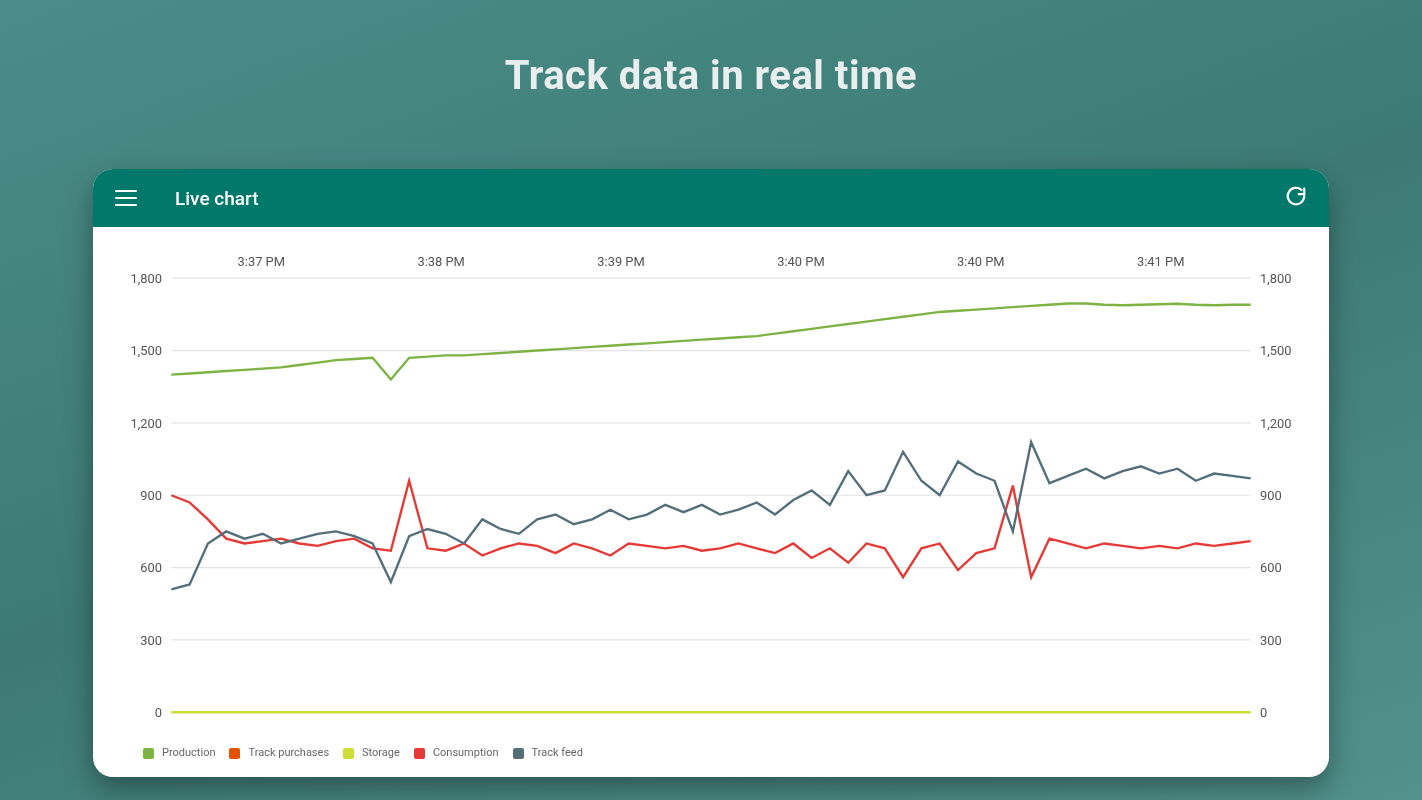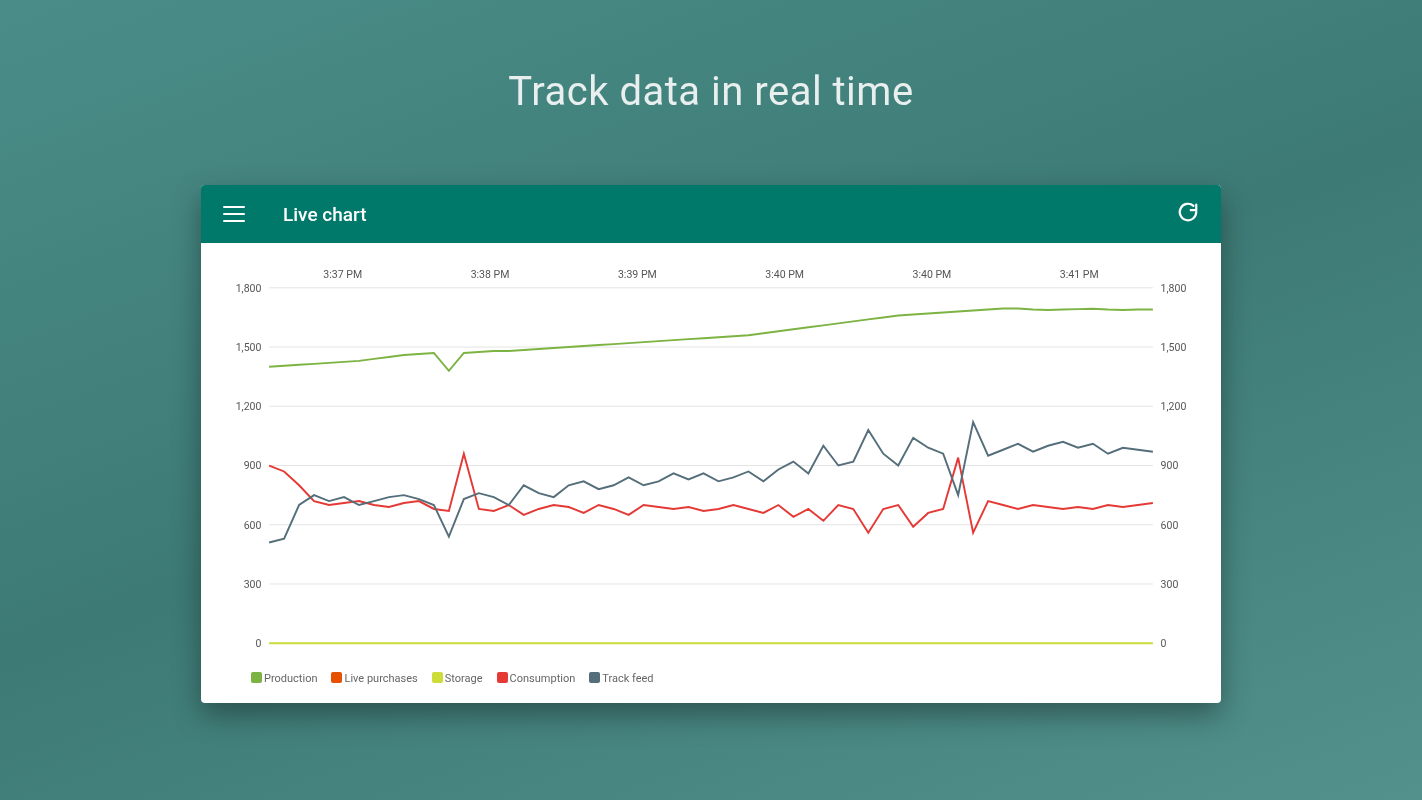--- a/index.html
+++ b/index.html
@@ -7,29 +7,29 @@
   width: 1422px;
   height: 800px;
   background: linear-gradient(160deg, #4a8d88 0%, #3d7a75 50%, #52918c 100%);
   font-family: -apple-system, "Segoe UI", Roboto, Arial, sans-serif;
   overflow: hidden;
 }
 .headline {
   text-align: center;
   color: #e8efee;
   font-size: 40px;
-  font-weight: 400;
-  padding-top: 68px;
+  font-weight: 700;
+  padding-top: 52px;
   letter-spacing: 0.5px;
 }
 .card {
-  width: 1020px;
+  width: 1236px;
   margin: 70px auto 0;
   background: #fff;
-  border-radius: 4px;
+  border-radius: 20px;
   box-shadow: 0 12px 28px rgba(0,0,0,0.35);
   overflow: hidden;
 }
 .appbar {
   background: #00796b;
   height: 58px;
   display: flex;
   align-items: center;
   padding: 0 22px;
   color: #fff;
@@ -37,21 +37,21 @@
 .hamburger { width: 22px; height: 16px; display:flex; flex-direction:column; justify-content:space-between; cursor:pointer; }
 .hamburger span { display:block; height:2px; background:#fff; border-radius:1px; }
 .appbar-title { margin-left: 38px; font-size: 19px; font-weight: 500; }
 .appbar-spacer { flex:1; }
 .refresh { cursor:pointer; }
 .chart-wrap { padding: 16px 22px 18px 22px; position: relative; }
 svg.chart { width: 100%; display:block; }
 .tick-text { font-size: 11px; fill: #555; }
 .grid-line { stroke: #e3e3e3; stroke-width: 1; }
 .legend { display:flex; gap:14px; margin-top:10px; padding-left: 28px; }
-.legend-item { display:flex; align-items:flex-start; gap:2px; font-size:11px; color:#666; }
+.legend-item { display:flex; align-items:flex-end; gap:8px; font-size:11px; color:#666; }
 .legend-sw { width:11px; height:11px; border-radius:2px; }
 </style>
 </head>
 <body>
 
 <div class="headline">Track data in real time</div>
 
 <div class="card">
   <div class="appbar">
     <div class="hamburger">
@@ -103,21 +103,21 @@
         <path d="M48 215 L63.59322033898305 221.16666666666666 L79.1864406779661 235.55555555555557 L94.77966101694915 252 L110.37288135593221 256.11111111111114 L125.96610169491525 254.05555555555557 L141.5593220338983 252 L157.15254237288136 256.11111111111114 L172.74576271186442 258.1666666666667 L188.33898305084747 254.05555555555557 L203.9322033898305 252 L219.52542372881356 260.22222222222223 L235.11864406779662 262.27777777777777 L250.71186440677965 202.66666666666666 L266.3050847457627 260.22222222222223 L281.89830508474574 262.27777777777777 L297.49152542372883 256.11111111111114 L313.08474576271186 266.38888888888886 L328.67796610169495 260.22222222222223 L344.2711864406779 256.11111111111114 L359.864406779661 258.1666666666667 L375.45762711864404 264.3333333333333 L391.0508474576271 256.11111111111114 L406.64406779661016 260.22222222222223 L422.23728813559325 266.38888888888886 L437.8305084745763 256.11111111111114 L453.4237288135593 258.1666666666667 L469.0169491525424 260.22222222222223 L484.6101694915254 258.1666666666667 L500.2033898305085 262.27777777777777 L515.7966101694915 260.22222222222223 L531.3898305084747 256.11111111111114 L546.9830508474577 260.22222222222223 L562.5762711864406 264.3333333333333 L578.1694915254237 256.11111111111114 L593.7627118644068 268.44444444444446 L609.3559322033899 260.22222222222223 L624.9491525423729 272.55555555555554 L640.5423728813558 256.11111111111114 L656.135593220339 260.22222222222223 L671.728813559322 284.8888888888889 L687.3220338983051 260.22222222222223 L702.9152542372881 256.11111111111114 L718.5084745762712 278.72222222222223 L734.1016949152543 264.3333333333333 L749.6949152542372 260.22222222222223 L765.2881355932203 206.77777777777777 L780.8813559322034 284.8888888888889 L796.4745762711865 252 L812.0677966101695 256.11111111111114 L827.6610169491526 260.22222222222223 L843.2542372881356 256.11111111111114 L858.8474576271186 258.1666666666667 L874.4406779661017 260.22222222222223 L890.0338983050848 258.1666666666667 L905.6271186440678 260.22222222222223 L921.2203389830509 256.11111111111114 L936.8135593220338 258.1666666666667 L952.406779661017 256.11111111111114 L968 254.05555555555557 " fill="none" stroke="#e53935" stroke-width="2"></path>
         <path d="M48 295.1666666666667 L63.59322033898305 291.05555555555554 L79.1864406779661 256.11111111111114 L94.77966101694915 245.83333333333331 L110.37288135593221 252 L125.96610169491525 247.88888888888889 L141.5593220338983 256.11111111111114 L157.15254237288136 252 L172.74576271186442 247.88888888888889 L188.33898305084747 245.83333333333331 L203.9322033898305 249.94444444444446 L219.52542372881356 256.11111111111114 L235.11864406779662 289 L250.71186440677965 249.94444444444446 L266.3050847457627 243.77777777777777 L281.89830508474574 247.88888888888889 L297.49152542372883 256.11111111111114 L313.08474576271186 235.55555555555557 L328.67796610169495 243.77777777777777 L344.2711864406779 247.88888888888889 L359.864406779661 235.55555555555557 L375.45762711864404 231.44444444444446 L391.0508474576271 239.66666666666666 L406.64406779661016 235.55555555555557 L422.23728813559325 227.33333333333334 L437.8305084745763 235.55555555555557 L453.4237288135593 231.44444444444446 L469.0169491525424 223.2222222222222 L484.6101694915254 229.38888888888889 L500.2033898305085 223.2222222222222 L515.7966101694915 231.44444444444446 L531.3898305084747 227.33333333333334 L546.9830508474577 221.16666666666666 L562.5762711864406 231.44444444444446 L578.1694915254237 219.1111111111111 L593.7627118644068 210.8888888888889 L609.3559322033899 223.2222222222222 L624.9491525423729 194.44444444444443 L640.5423728813558 215 L656.135593220339 210.8888888888889 L671.728813559322 178 L687.3220338983051 202.66666666666666 L702.9152542372881 215 L718.5084745762712 186.22222222222223 L734.1016949152543 196.49999999999997 L749.6949152542372 202.66666666666666 L765.2881355932203 245.83333333333331 L780.8813559322034 169.77777777777777 L796.4745762711865 204.72222222222223 L812.0677966101695 198.55555555555557 L827.6610169491526 192.38888888888889 L843.2542372881356 200.61111111111111 L858.8474576271186 194.44444444444443 L874.4406779661017 190.33333333333334 L890.0338983050848 196.49999999999997 L905.6271186440678 192.38888888888889 L921.2203389830509 202.66666666666666 L936.8135593220338 196.49999999999997 L952.406779661017 198.55555555555557 L968 200.61111111111111 " fill="none" stroke="#546e7a" stroke-width="2"></path>
       </svg>
     <div class="legend" id="legend">
         <div class="legend-item">
           <span class="legend-sw" style="background:#7cb342"></span>
           <span>Production</span>
         </div>
         <div class="legend-item">
           <span class="legend-sw" style="background:#e65100"></span>
-          <span>Live purchases</span>
+          <span>Track purchases</span>
         </div>
         <div class="legend-item">
           <span class="legend-sw" style="background:#cddc39"></span>
           <span>Storage</span>
         </div>
         <div class="legend-item">
           <span class="legend-sw" style="background:#e53935"></span>
           <span>Consumption</span>
         </div>
         <div class="legend-item">

